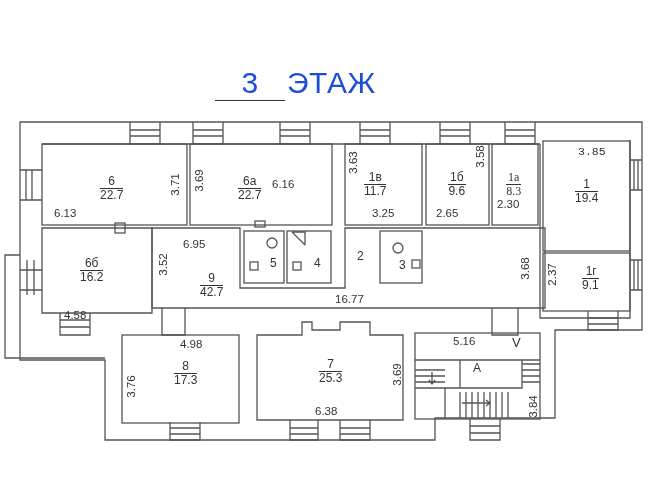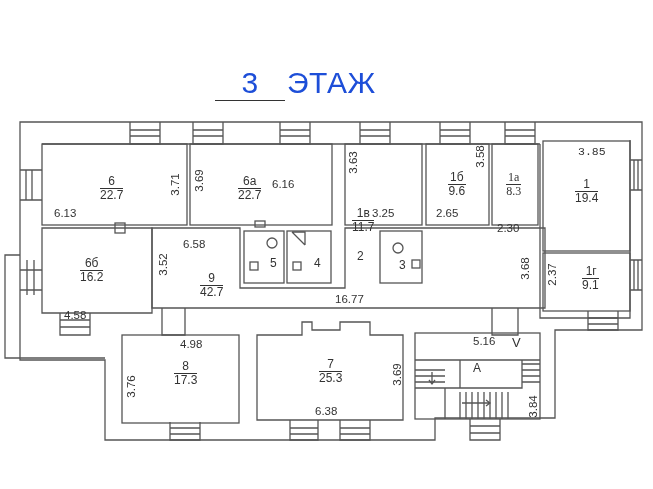--- a/index.html
+++ b/index.html
@@ -98,21 +98,21 @@
 </svg>
 
 <div class="room" style="left:100px;top:175px;">
   <span class="n">6</span>
     <span class="a">22.7</span>
 </div>
 <div class="room" style="left:238px;top:175px;">
   <span class="n">6а</span>
     <span class="a">22.7</span>
 </div>
-<div class="room" style="left:352px;top:171px;margin-top:36px;">
+<div class="room" style="left:364px;top:171px;">
   <span class="n">1в</span>
     <span class="a">11.7</span>
 </div>
 <div class="room" style="left:448px;top:171px;">
   <span class="n">1б</span>
     <span class="a">9.6</span>
 </div>
 <div class="room" style="left:506px;top:171px;font-family:Liberation Serif, serif;">
   <span class="n">1а</span>
     <span class="a">8.3</span>
@@ -144,28 +144,28 @@
 <div class="room" style="left:319px;top:358px;">
   <span class="n">7</span>
     <span class="a">25.3</span>
 </div>
 <div class="lbl" style="left:473px;top:362px;font-size:12px;">A</div>
 
 <div class="lbl" style="left:54px;top:207px;">6.13</div>
 <div class="lbl" style="left:272px;top:150px;margin-top:28px;">6.16</div>
 <div class="lbl" style="left:372px;top:207px;">3.25</div>
 <div class="lbl" style="left:436px;top:207px;">2.65</div>
-<div class="lbl" style="left:497px;top:222px;">2.30</div>
+<div class="lbl" style="left:497px;top:198px;">2.30</div>
 <div class="lbl" style="left:578px;top:145px;font-family:Liberation Mono, monospace;">3.85</div>
-<div class="lbl" style="left:183px;top:238px;">6.58</div>
+<div class="lbl" style="left:183px;top:238px;">6.95</div>
 <div class="lbl" style="left:64px;top:297px;margin-top:12px;">4.58</div>
 <div class="lbl" style="left:335px;top:293px;">16.77</div>
 <div class="lbl" style="left:180px;top:338px;">4.98</div>
 <div class="lbl" style="left:315px;top:405px;">6.38</div>
-<div class="lbl" style="left:453px;top:335px;margin-left:20px;">5.16</div>
+<div class="lbl" style="left:453px;top:335px;">5.16</div>
 <div class="lbl" style="left:512px;top:336px;font-size:13px;">V</div>
 
 <div class="lbl vert" style="left:164px;top:178px;">3.71</div>
 <div class="lbl vert" style="left:188px;top:174px;">3.69</div>
 <div class="lbl vert" style="left:342px;top:156px;">3.63</div>
 <div class="lbl vert" style="left:469px;top:150px;">3.58</div>
 <div class="lbl vert" style="left:152px;top:258px;">3.52</div>
 <div class="lbl vert" style="left:514px;top:262px;">3.68</div>
 <div class="lbl vert" style="left:541px;top:268px;">2.37</div>
 <div class="lbl vert" style="left:120px;top:380px;">3.76</div>

